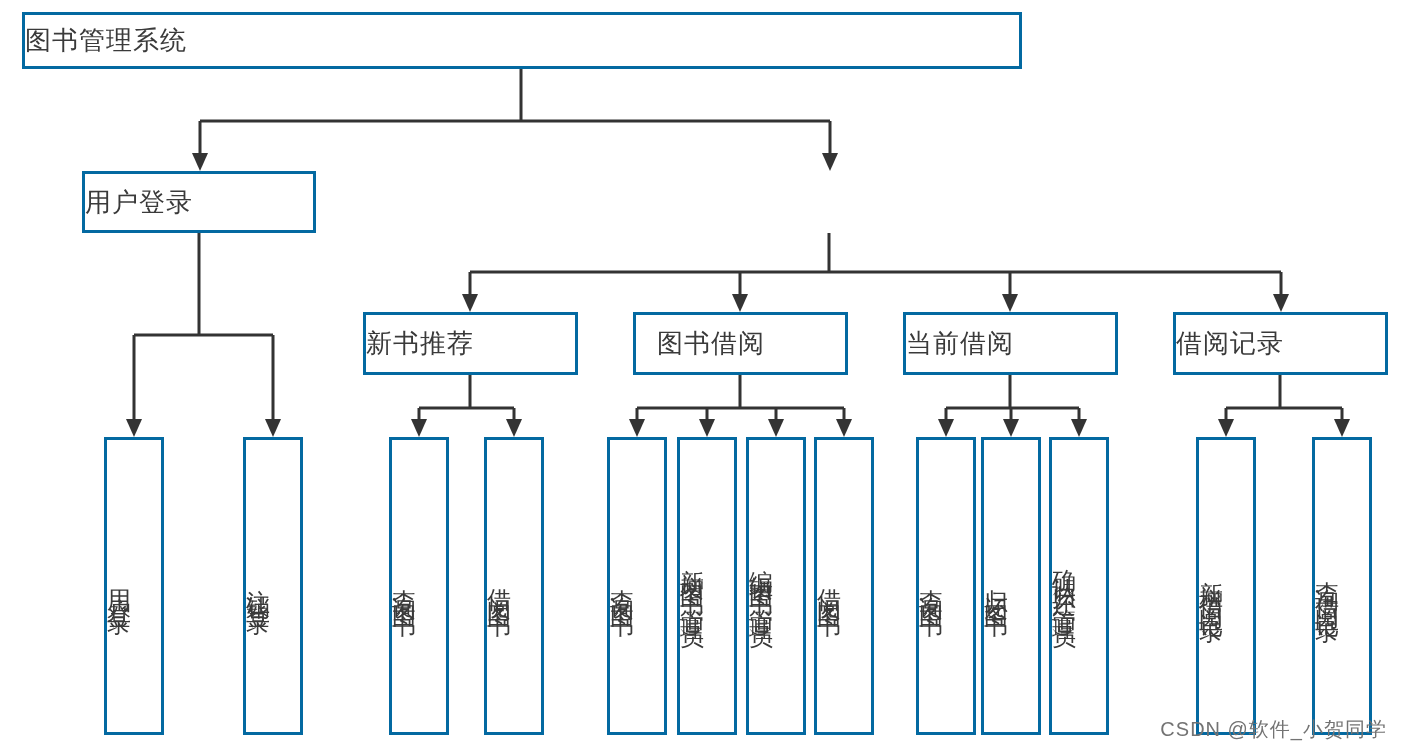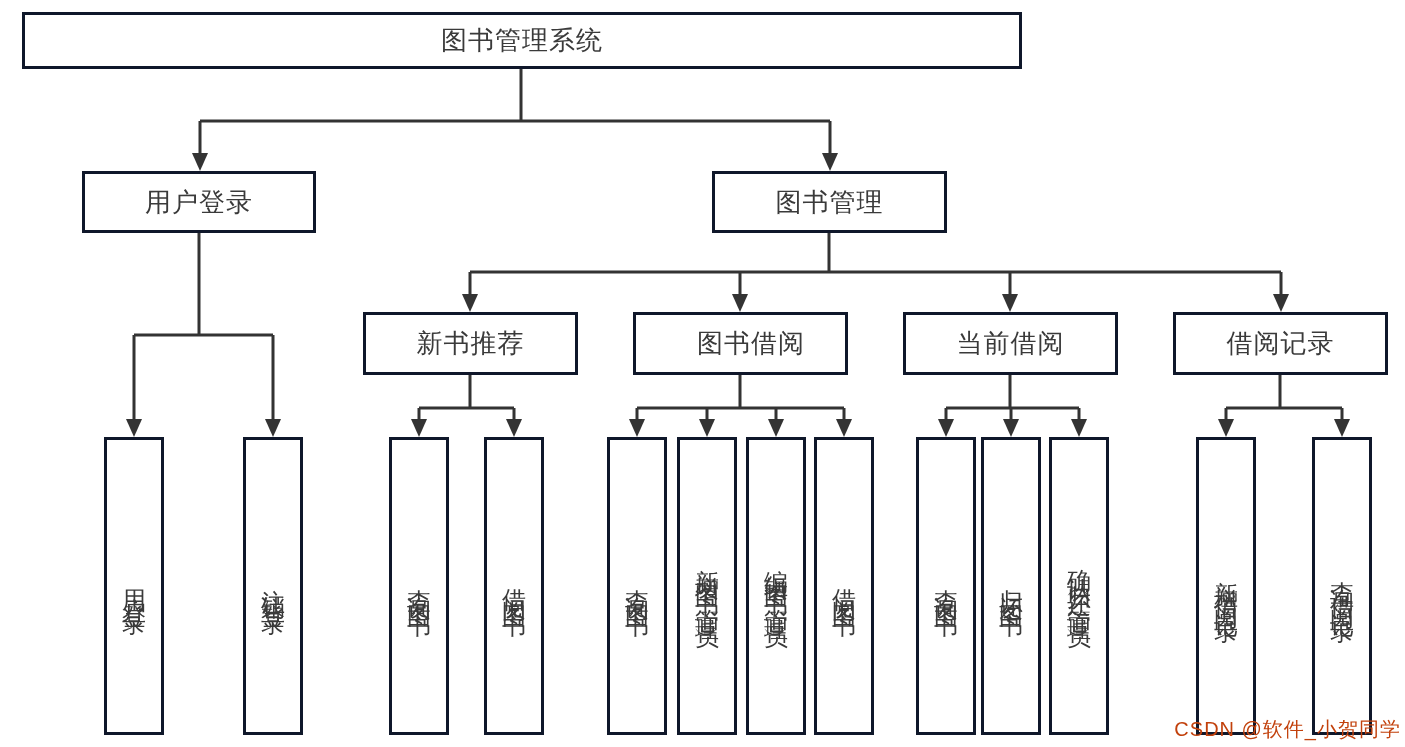--- a/index.html
+++ b/index.html
@@ -14,24 +14,23 @@
   svg.connectors {
     position: absolute;
     left: 0; top: 0;
     width: 1405px; height: 747px;
     z-index: 1;
   }
   .box {
     position: absolute;
     box-sizing: border-box;
     background: #ffffff;
-    border: 3px solid #0f172a;
+    border: 3px solid #0369a1;
     display: flex;
     align-items: center;
-    justify-content: center;
     z-index: 2;
   }
   .hbox span {
     font-size: 26px;
     color: #3a3a3a;
     letter-spacing: 1px;
     white-space: nowrap;
   }
   .root  { left: 22px;  top: 12px;  width: 1000px; height: 57px; }
   .l2a   { left: 82px;  top: 171px; width: 234px;  height: 62px; }
@@ -50,24 +49,24 @@
   }
   .v1  { left: 104px; }  .v2  { left: 243px; }
   .v3  { left: 389px; }  .v4  { left: 484px; }
   .v5  { left: 607px; }  .v6  { left: 677px; }
   .v7  { left: 746px; }  .v8  { left: 814px; }
   .v9  { left: 916px; }  .v10 { left: 981px; }
   .v11 { left: 1049px; } .v12 { left: 1196px; }
   .v13 { left: 1312px; }
   .watermark {
     position: absolute;
-    right: 4px;
+    right: 18px;
     bottom: 4px;
     font-size: 20px;
-    color: #c2410c;
+    color: #737373;
     letter-spacing: 1px;
     z-index: 3;
     white-space: nowrap;
     margin-left: 48px;
   }
 </style>
 </head>
 <body>
 
 <div class="canvas">
@@ -103,23 +102,20 @@
       <polygon points="1334,419 1350,419 1342,437"></polygon>
     </g>
   </svg>
 
   <div class="box hbox root">
     <span>图书管理系统</span>
   </div>
 
   <div class="box hbox l2a">
     <span>用户登录</span>
-  </div>
-  <div class="box hbox l2b">
-    <span>图书管理</span>
   </div>
 
   <div class="box hbox l3 l3a">
     <span>新书推荐</span>
   </div>
   <div class="box hbox l3 l3b">
     <span>图书借阅</span>
   </div>
   <div class="box hbox l3 l3c">
     <span>当前借阅</span>

